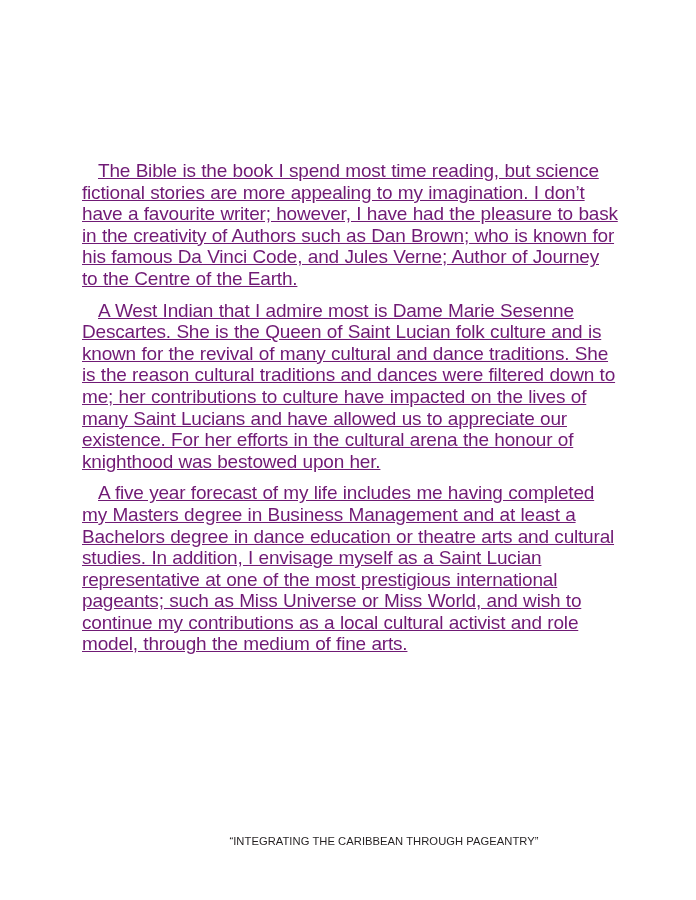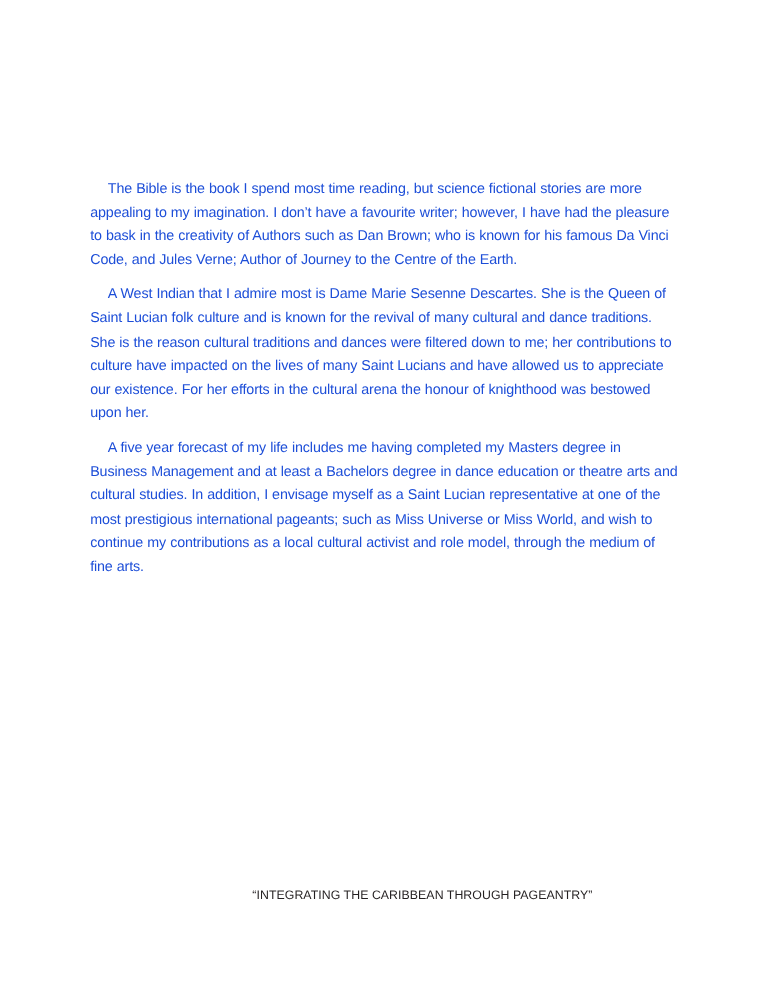--- a/index.html
+++ b/index.html
@@ -18,35 +18,36 @@
     -webkit-font-smoothing: antialiased;
   }
   .text-column {
     position: absolute;
     left: 82px;
     top: 160px;
     width: 536px;
   }
   .body-paragraph {
     margin: 0 0 10px 0;
-    font-size: 13px;
+    font-size: 19px;
     line-height: 21.6px;
     text-align: left;
     text-indent: 16px;
-    color: #1d4ed8;
+    color: #701a75;
     letter-spacing: -0.01em;
     word-spacing: 0.02em;
+    text-decoration: underline;
   }
   .body-paragraph:last-child {
     margin-bottom: 0;
   }
   .page-footer {
     position: absolute;
     left: 82px;
-    top: 807px;
+    top: 834px;
     width: 604px;
     text-align: center;
     font-size: 11.2px;
     line-height: 14px;
     letter-spacing: 0.005em;
     color: #231f20;
     white-space: nowrap;
   }
 </style>
 </head>

